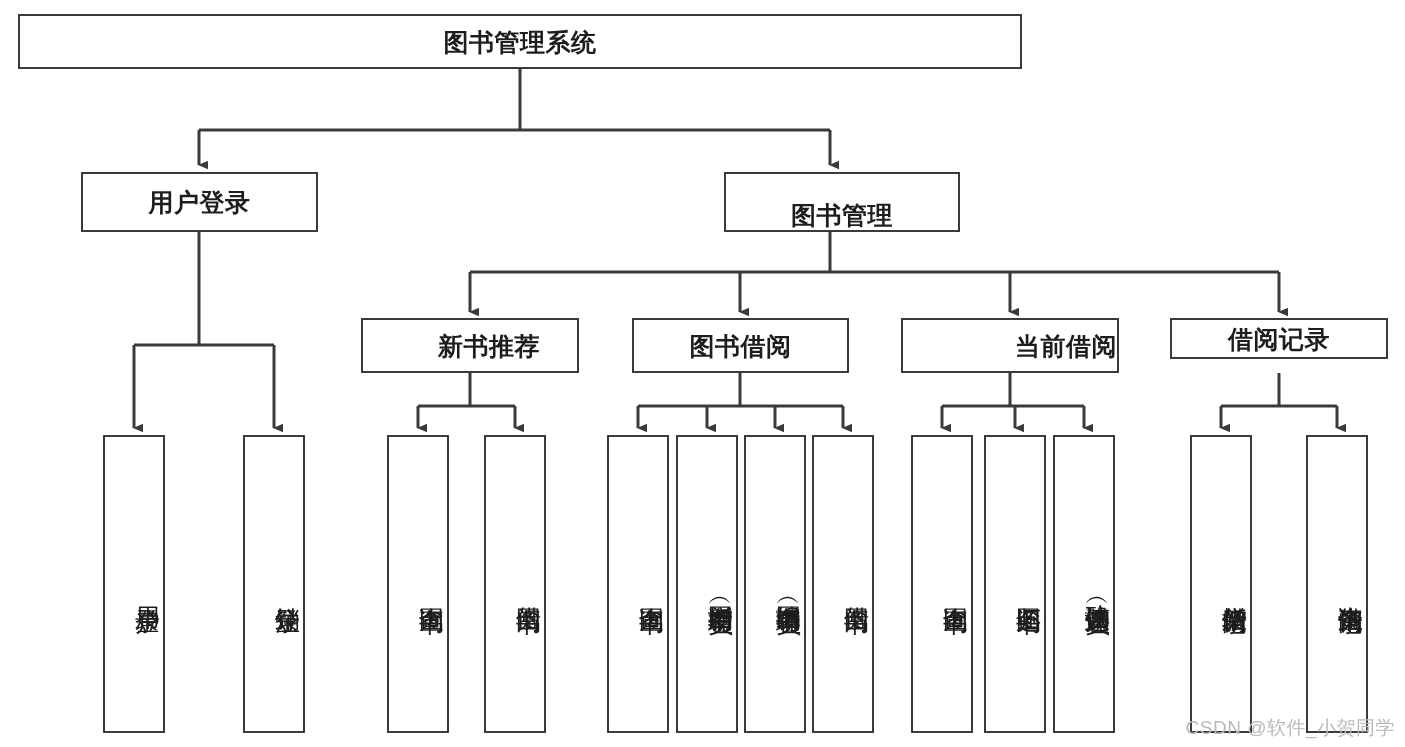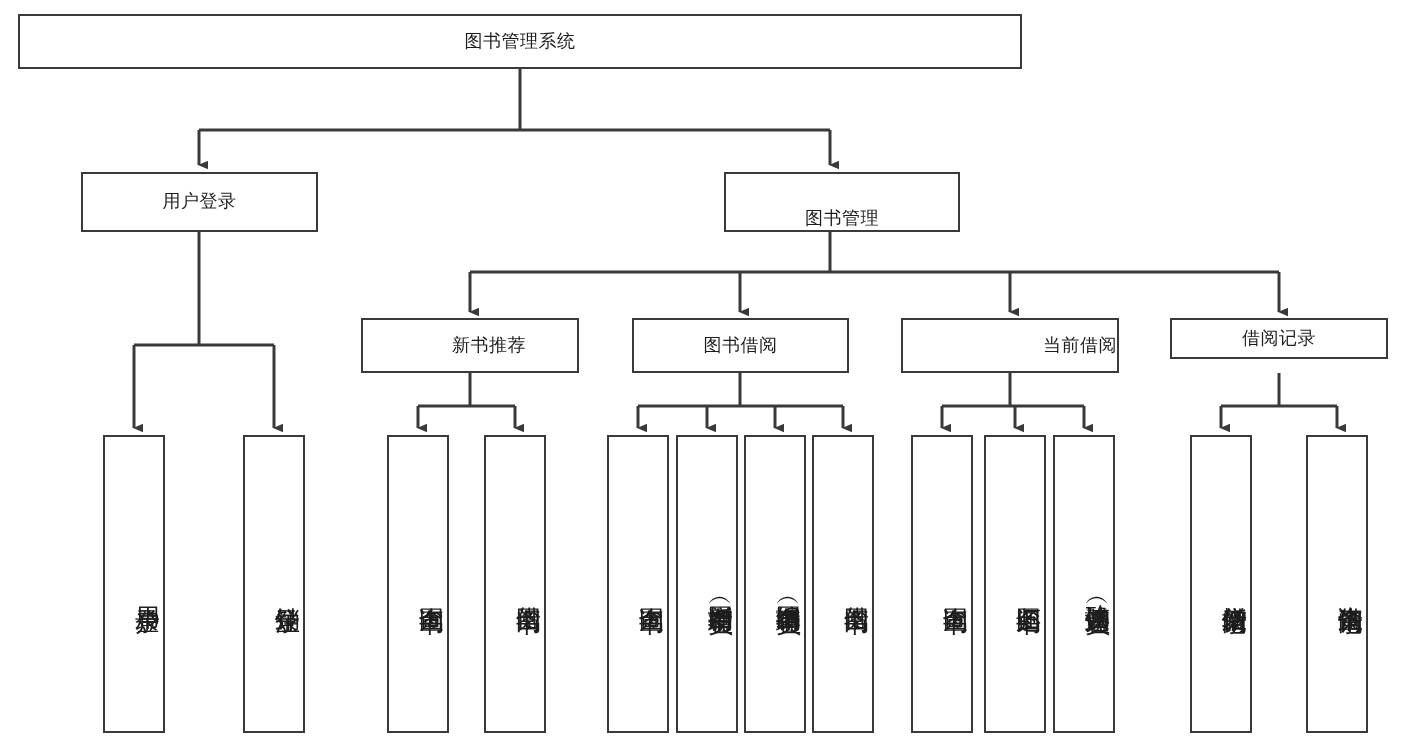--- a/index.html
+++ b/index.html
@@ -30,24 +30,25 @@
     position: absolute;
     box-sizing: border-box;
     border: 2.5px solid #3a3a3a;
     background: #ffffff;
     display: flex;
     align-items: center;
     justify-content: center;
     color: #1d1d1d;
   }
   .node.horizontal {
-    font-size: 18px;
+    font-size: 25px;
     line-height: 1.2;
     letter-spacing: 0.5px;
     white-space: nowrap;
+    font-weight: bold;
   }
   .node.vertical {
     writing-mode: vertical-rl;
     text-orientation: upright;
     font-size: 25px;
     line-height: 1.22;
     letter-spacing: 1px;
     align-items: flex-start;
     justify-content: center;
     padding-top: 10px;
@@ -182,13 +183,14 @@
         <span class="node-label">确认归还（管理员）</span>
       </div>
       <div class="node vertical" style="left: 1190px; top: 435px; width: 62px; height: 298px;">
         <span class="node-label">新增借阅记录</span>
       </div>
       <div class="node vertical" style="left: 1306px; top: 435px; width: 62px; height: 298px;">
         <span class="node-label">查询借阅记录</span>
       </div>
     </div>
 
+  <div id="watermark">CSDN @软件_小贺同学</div>
 </div>
 
 </body></html>

